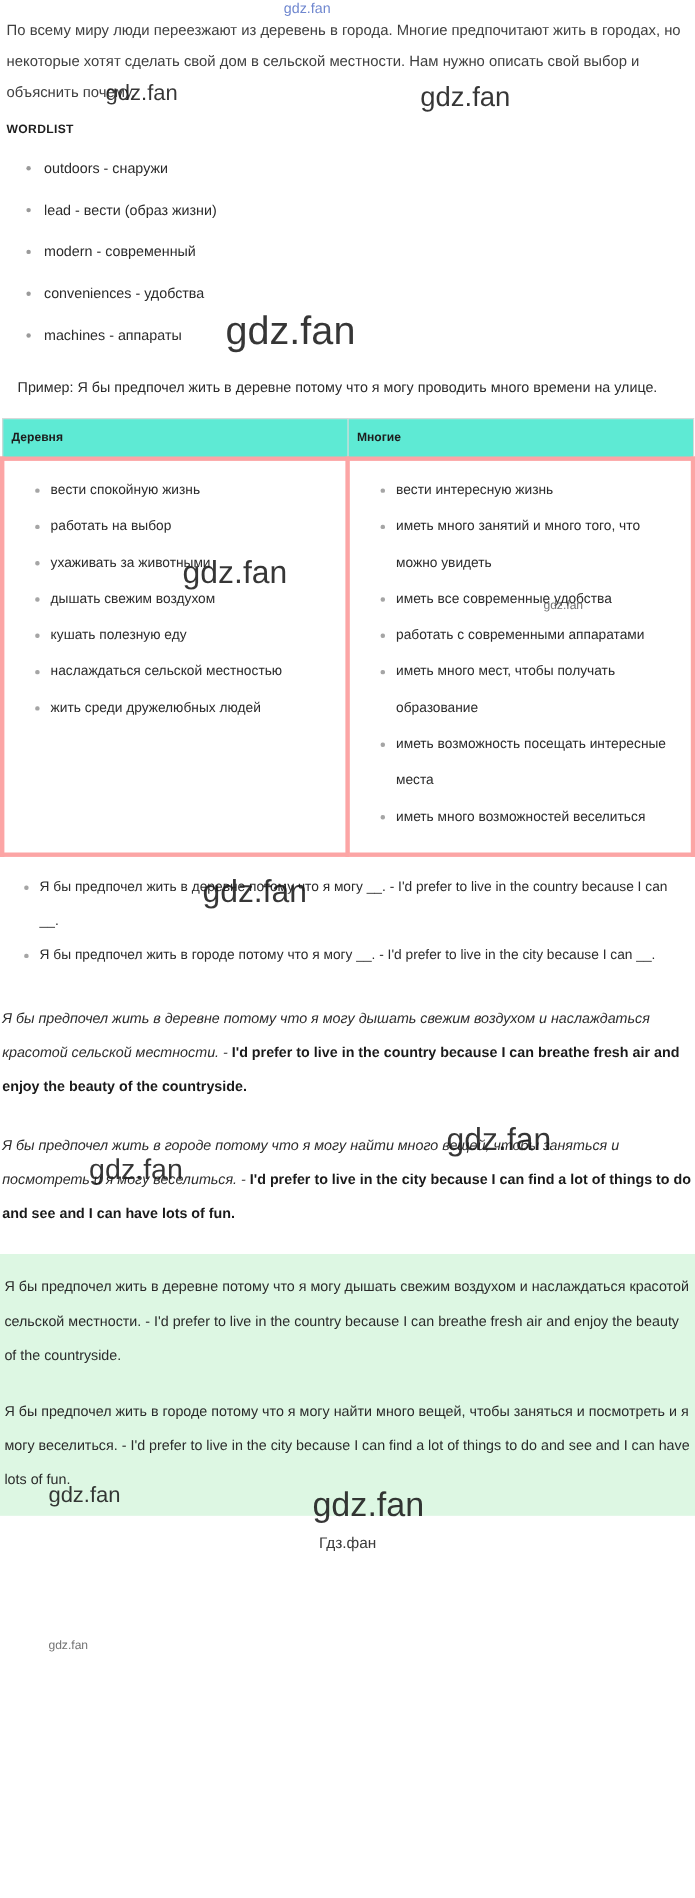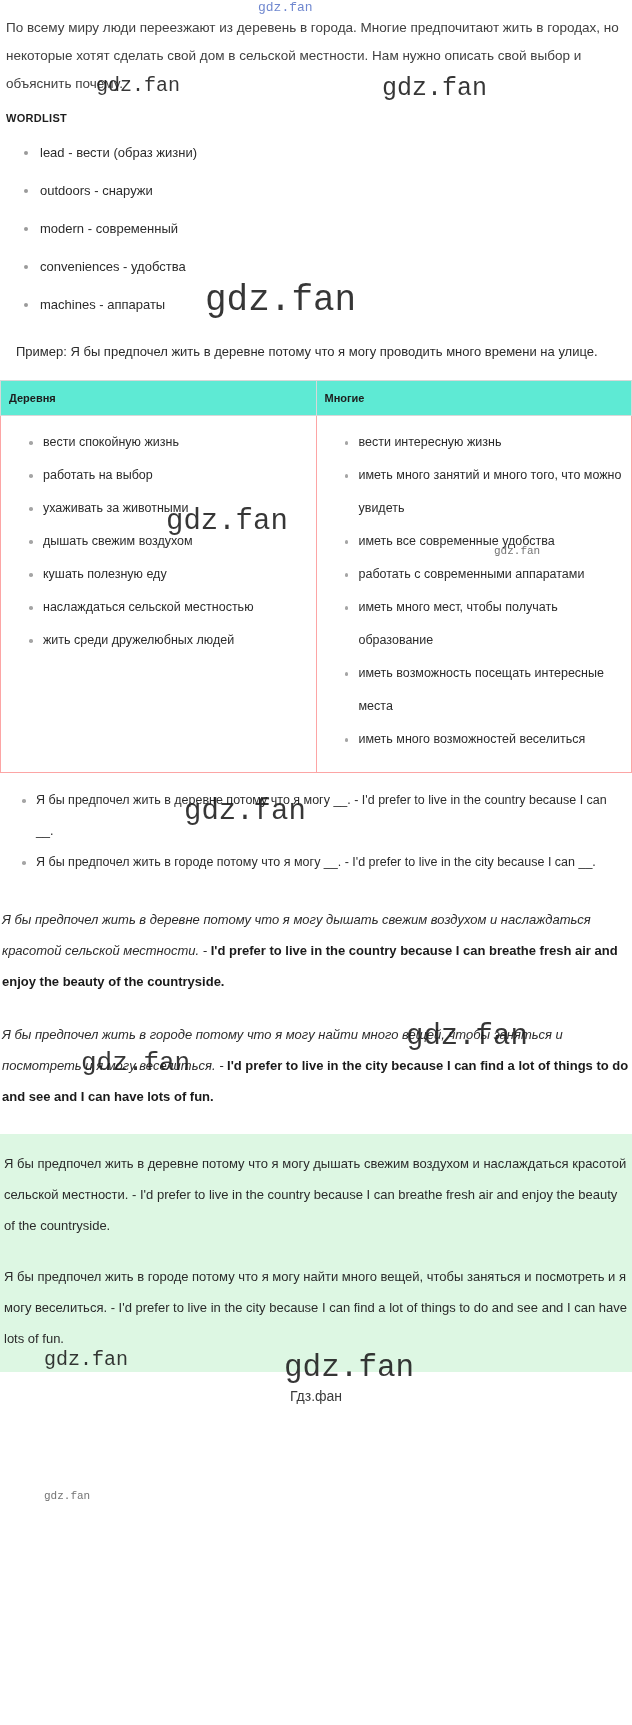--- a/index.html
+++ b/index.html
@@ -73,21 +73,21 @@
     font-size: 11px;
     font-weight: bold;
     color: #1d1d1d;
     padding: 11px 8px;
     border: 1px solid #d8d8d8;
     background: #5eead4;
     width: 50%;
   }
   table.two-col td {
     vertical-align: top;
-    border: 1px solid #fca5a5;
+    border: 4px solid #fca5a5;
     padding: 10px 6px 16px 6px;
   }
   table.two-col ul {
     margin: 0;
     padding: 0 0 0 36px;
     list-style: none;
   }
   table.two-col ul li {
     position: relative;
     font-size: 12.5px;
@@ -160,21 +160,21 @@
     color: #3a3a3a;
     padding: 16px 0 10px 0;
   }
   
   .wm {
     position: absolute;
     color: #1b1b1b;
     opacity: 0.88;
     pointer-events: none;
     white-space: nowrap;
-    font-family: Liberation Mono, monospace;
+    font-family: Liberation Sans, sans-serif;
   }
   .wm.blue {
     color: #3f5fbf;
     opacity: 0.75;
   }
   .wm.small {
     font-size: 11px;
     color: #5a5a5a;
     opacity: 0.85;
   }
@@ -182,22 +182,22 @@
 </head>
 <body>
 
 <div class="page">
 
   <div class="intro">По всему миру люди переезжают из деревень в города. Многие предпочитают жить в городах, но некоторые хотят сделать свой дом в сельской местности. Нам нужно описать свой выбор и объяснить почему.</div>
 
   <div class="wordlist-title">WORDLIST</div>
 
   <ul class="wordlist">
+    <li>outdoors - снаружи</li>
     <li>lead - вести (образ жизни)</li>
-    <li>outdoors - снаружи</li>
     <li>modern - современный</li>
     <li>conveniences - удобства</li>
     <li>machines - аппараты</li>
   </ul>
 
   <div class="example">Пример: Я бы предпочел жить в деревне потому что я могу проводить много времени на улице.</div>
 
   <table class="two-col">
     <tbody>
         <tr>

